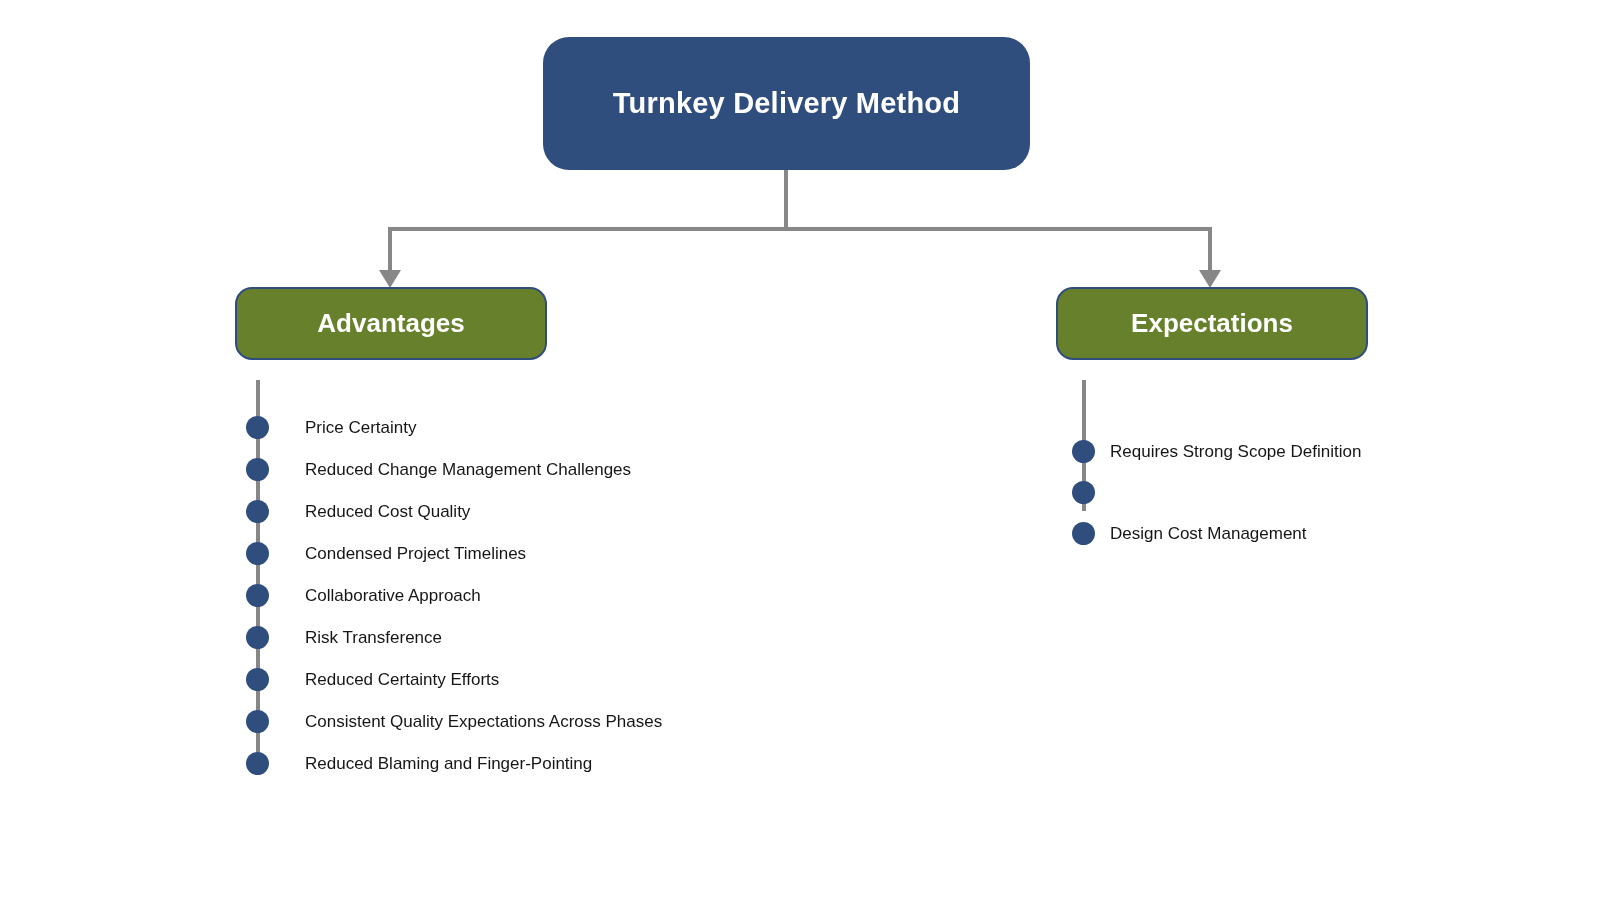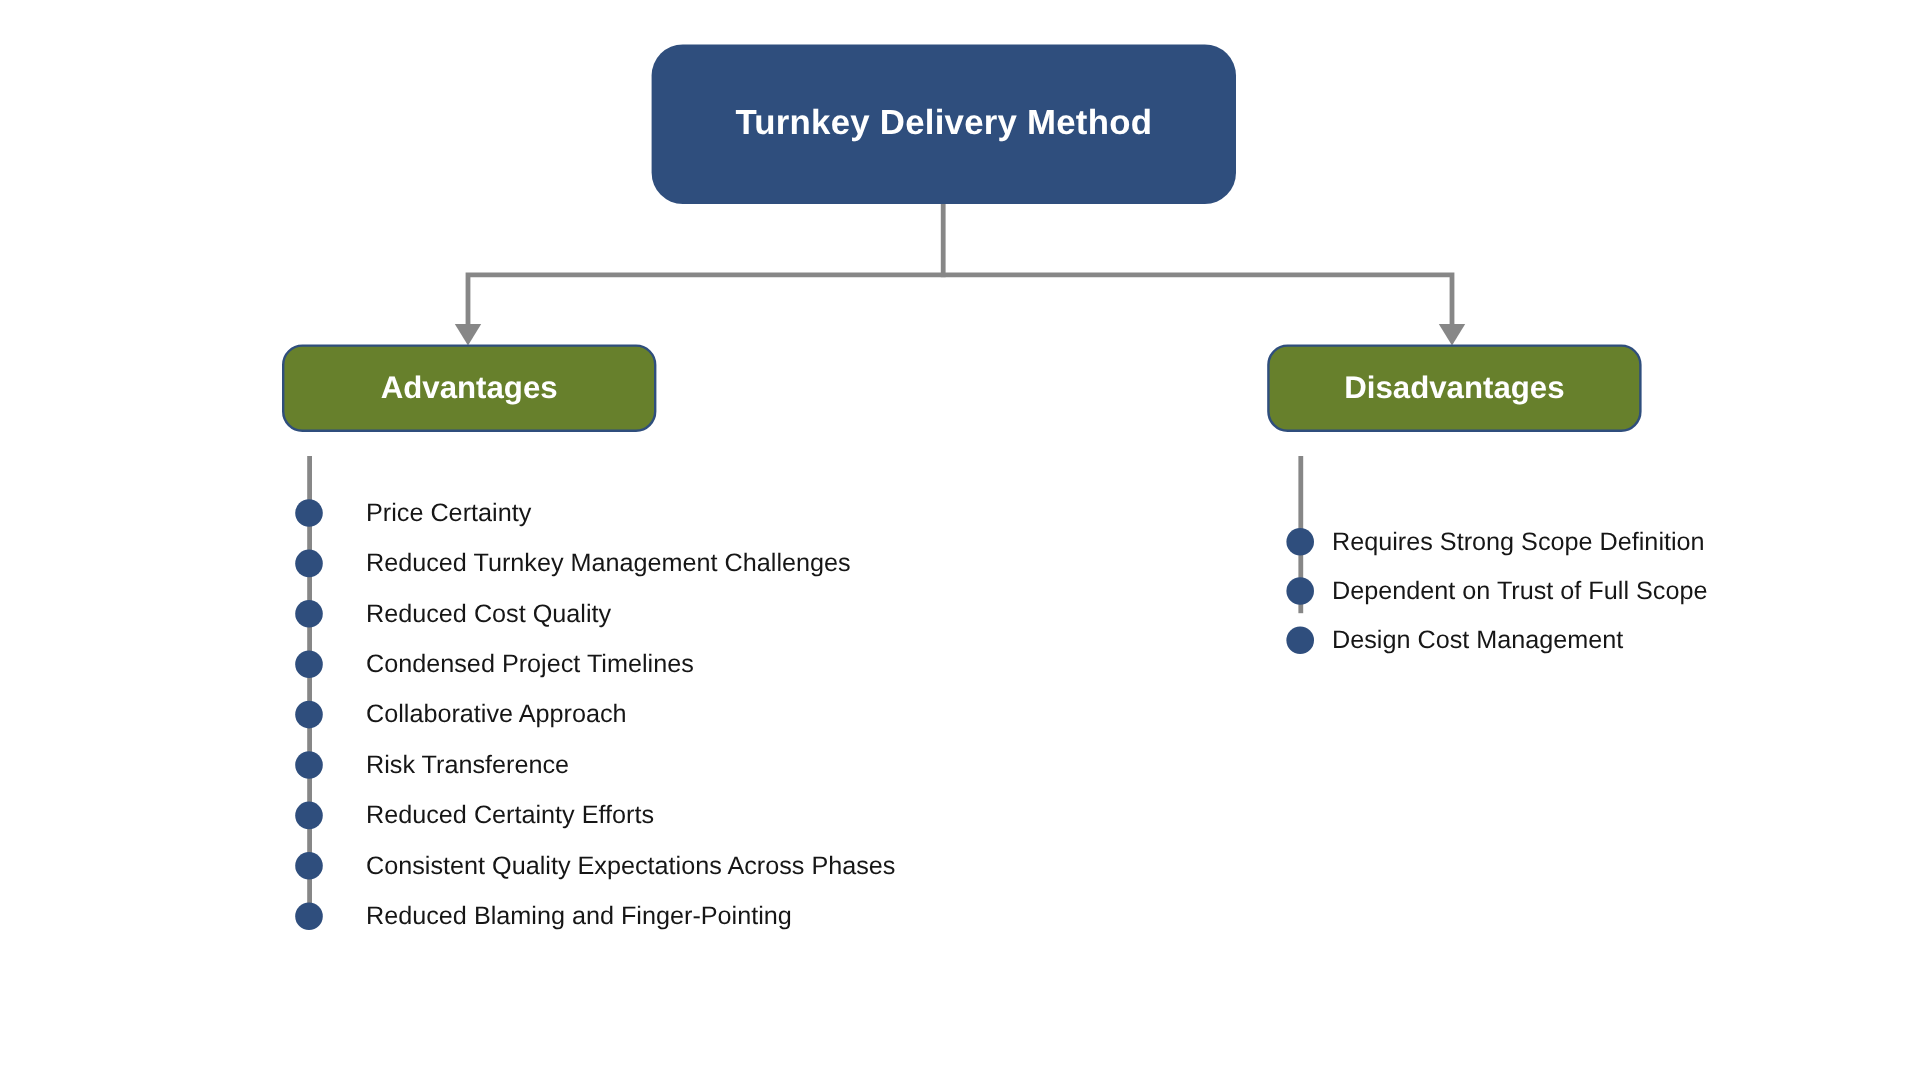--- a/index.html
+++ b/index.html
@@ -31,21 +31,21 @@
   .list{position:absolute;list-style:none;margin:0;padding:0;}
   .list-adv{left:246px;top:406px;}
   .list-dis{left:1072px;top:431px;}
   .row{display:flex;align-items:center;}
   .list-adv .row{height:42px;}
   .list-dis .row{height:41px;}
   .bullet{
     width:23px;height:23px;border-radius:50%;
     background:var(--navy);flex:0 0 auto;
   }
-  .label{font-size:21px;color:var(--list-text);white-space:nowrap;line-height:1;}
+  .label{font-size:17px;color:var(--list-text);white-space:nowrap;line-height:1;}
   .list-adv .label{margin-left:36px;}
   .list-dis .label{margin-left:15px;}
 </style>
 </head>
 <body>
 
 <div class="canvas">
 
   <svg class="connectors" viewBox="0 0 1600 900" xmlns="http://www.w3.org/2000/svg">
     <path d="M786 170 V231"></path>
@@ -56,34 +56,34 @@
 
   <div class="node root">
     <span>Turnkey Delivery Method</span>
   </div>
 
   <div class="node branch branch-adv">
     <span>Advantages</span>
   </div>
 
   <div class="node branch branch-dis">
-    <span>Disadvantages</span>
+    <span>Expectations</span>
   </div>
 
   <div class="stem stem-adv"></div>
   <div class="stem stem-dis"></div>
 
   <ul class="list list-adv">
       <li class="row">
         <span class="bullet"></span>
         <span class="label">Price Certainty</span>
       </li>
       <li class="row">
         <span class="bullet"></span>
-        <span class="label">Reduced Turnkey Management Challenges</span>
+        <span class="label">Reduced Change Management Challenges</span>
       </li>
       <li class="row">
         <span class="bullet"></span>
         <span class="label">Reduced Cost Quality</span>
       </li>
       <li class="row">
         <span class="bullet"></span>
         <span class="label">Condensed Project Timelines</span>
       </li>
       <li class="row">
@@ -107,21 +107,20 @@
         <span class="label">Reduced Blaming and Finger-Pointing</span>
       </li>
     </ul>
   <ul class="list list-dis">
       <li class="row">
         <span class="bullet"></span>
         <span class="label">Requires Strong Scope Definition</span>
       </li>
       <li class="row">
         <span class="bullet"></span>
-        <span class="label">Dependent on Trust of Full Scope</span>
       </li>
       <li class="row">
         <span class="bullet"></span>
         <span class="label">Design Cost Management</span>
       </li>
     </ul>
 
 </div>
 
 </body></html>

